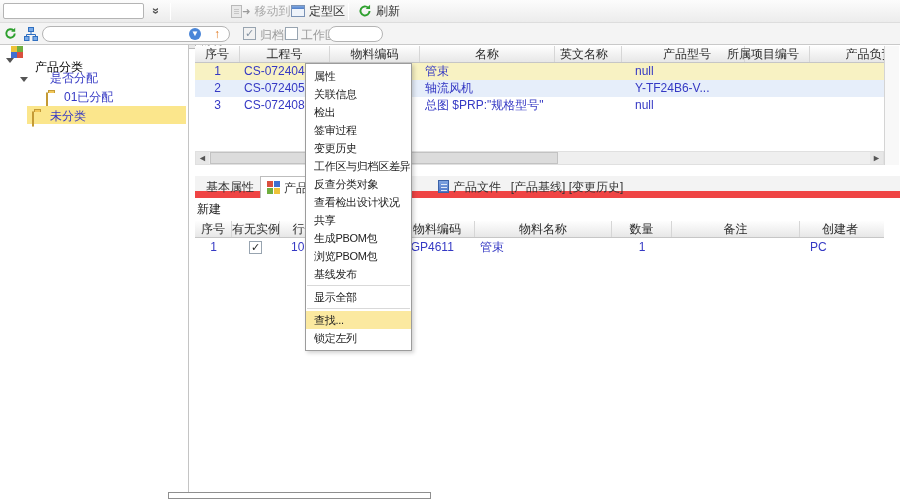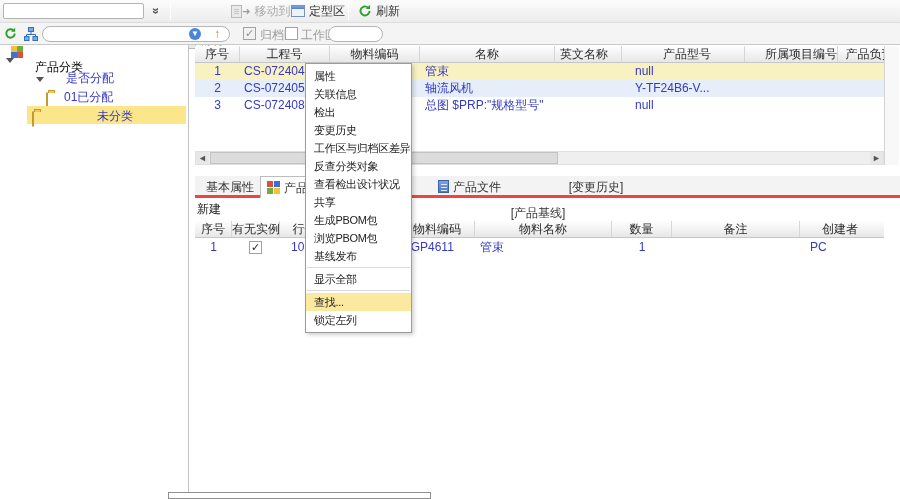--- a/index.html
+++ b/index.html
@@ -65,21 +65,21 @@
 
   
   .hscroll { left:195px; top:151px; width:689px; height:14px; background:#efefef; border:1px solid #e0e0e0; }
   .scroll-btn { position:absolute; top:0; width:13px; height:12px; background:#e7e7e7;
       color:#555; font-size:9px; line-height:12px; text-align:center; }
   .hthumb { position:absolute; left:14px; top:0; width:348px; height:12px;
       background:#dcdcdc; border:1px solid #c2c2c2; }
   .vscroll { left:884px; top:46px; width:15px; height:119px; background:#f8f8f8; border-left:1px solid #d4d4d4; }
 
   
-  .tabbar { left:195px; top:176px; width:705px; height:22px; background:#f3f3f3; border-bottom:3px solid #ef4444; }
+  .tabbar { left:195px; top:176px; width:705px; height:22px; background:#f3f3f3; border-bottom:7px solid #ef4444; }
   .tab { position:absolute; top:0; height:22px; line-height:22px; text-align:center; color:#333; }
   .tab.active { background:#fff; border:1px solid #bdbdbd; border-bottom:none; height:22px; }
 
   
   .cmenu { left:305px; top:63px; width:107px; background:#fff; border:1px solid #9c9c9c;
       box-shadow:2px 2px 4px rgba(0,0,0,.18); z-index:50; padding:3px 0; }
   .citem { height:18px; line-height:18px; padding-left:8px; font-size:11px;
       letter-spacing:-0.3px; color:#222; white-space:nowrap; overflow:hidden; }
   .citem.hl { background:#fbe9a0; }
   .csep { height:1px; background:#d9d9d9; margin:2px 1px; }
@@ -148,45 +148,45 @@
     <div class="abs" style="left:301px;top:4px;color:#9b9b9b;">工作区</div>
     <div class="abs inputbox round" style="left:328px;top:3px;width:55px;height:16px;"></div>
   </div>
 
   <div class="abs" style="left:0;top:45px;width:189px;height:454px;background:#fff;">
     <div class="abs" style="left:0;top:4px;width:189px;height:18px;">
       <span class="abs tri-down" style="left:6px;top:9px;"></span>
       <span class="abs grid-icon" style="left:17px;top:3px;"><i class="tl"></i><i class="tr"></i><i class="bl"></i><i class="br"></i></span>
       <span class="abs tree-label" style="left:35px;top:2px;color:#000000;margin-top:8px;">产品分类</span>
     </div>
-    <div class="abs" style="left:16px;top:23px;width:169px;height:18px;text-align:right;">
+    <div class="abs" style="left:0;top:23px;width:169px;height:18px;text-align:right;">
       <span class="abs tri-down" style="left:20px;top:9px;"></span>
       <span class="abs folder" style="left:32px;top:6px;"></span>
       <span class="abs tree-label blue" style="left:50px;top:2px;">是否分配</span>
     </div>
     <div class="abs" style="left:0;top:42px;width:189px;height:18px;">
       <span class="abs folder" style="left:46px;top:6px;"></span>
       <span class="abs tree-label blue" style="left:64px;top:2px;">01已分配</span>
     </div>
     <div class="abs" style="left:0;top:61px;width:189px;height:18px;">
       <span class="abs" style="left:27px;top:0;width:159px;height:18px;background:#fbe68c;"></span>
       <span class="abs folder" style="left:32px;top:6px;"></span>
-      <span class="abs tree-label blue" style="left:50px;top:2px;margin-left:47px;">未分类</span>
+      <span class="abs tree-label blue" style="left:50px;top:2px;">未分类</span>
     </div>
   </div>
   <div class="abs splitter"></div>
 
   <div class="abs thead" style="left:195px;top:46px;width:689px;height:17px;">
     <div class="hcell" style="left:0;width:45px;">序号</div>
     <div class="hcell" style="left:45px;width:90px;">工程号</div>
     <div class="hcell" style="left:135px;width:90px;">物料编码</div>
     <div class="hcell" style="left:225px;width:135px;">名称</div>
     <div class="hcell" style="left:352px;width:75px;">英文名称</div>
     <div class="hcell" style="left:435px;width:115px;">产品型号</div>
-    <div class="hcell" style="left:550px;width:93px;text-align:right;">所属项目编号</div>
+    <div class="hcell" style="left:522px;width:93px;">所属项目编号</div>
     <div class="hcell" style="left:643px;width:75px;border-right:none;">产品负责人</div>
   </div>
 
   <div class="trow" style="top:63px;background:#f8f2c3;">
     <span class="tcell blue" style="left:0;width:45px;text-align:center;">1</span>
     <span class="tcell blue" style="left:49px;">CS-072404</span>
     <span class="tcell blue" style="left:230px;">管束</span>
     <span class="tcell blue" style="left:440px;">null</span>
   </div>
   <div class="trow" style="top:80px;background:#e6eefa;">
@@ -218,21 +218,21 @@
           <i class="tr"></i>
           <i class="bl"></i>
           <i class="br"></i>
         </span>
       <span style="position:absolute;left:23px;top:0;">产品结构</span>
     </div>
     <div class="tab" style="left:243px;width:64px;">
       <span class="file-icon" style="position:absolute;left:0px;top:4px;"></span>
       <span style="position:absolute;left:15px;top:0;">产品文件</span>
     </div>
-    <div class="tab" style="left:313px;width:60px;margin-top:26px;">[产品基线]</div>
+    <div class="tab" style="left:313px;width:60px;">[产品基线]</div>
     <div class="tab" style="left:371px;width:60px;">[变更历史]</div>
   </div>
 
   <div class="abs" style="left:197px;top:201px;color:#222;">新建</div>
 
   <div class="abs thead" style="left:195px;top:221px;width:689px;height:17px;">
     <div class="hcell" style="left:0;width:37px;">序号</div>
     <div class="hcell" style="left:37px;width:48px;">有无实例</div>
     <div class="hcell" style="left:85px;width:50px;">行号</div>
     <div class="hcell" style="left:135px;width:70px;"></div>
@@ -250,20 +250,21 @@
     <span class="tcell blue" style="left:209px;">6GP4611</span>
     <span class="tcell blue" style="left:285px;">管束</span>
     <span class="tcell blue" style="left:417px;width:60px;text-align:center;">1</span>
     <span class="tcell blue" style="left:615px;">PC</span>
   </div>
 
   <div class="abs cmenu">
     <div class="citem">属性</div>
     <div class="citem">关联信息</div>
     <div class="citem">检出</div>
+    <div class="citem">签审过程</div>
     <div class="citem">变更历史</div>
     <div class="citem">工作区与归档区差异</div>
     <div class="citem">反查分类对象</div>
     <div class="citem">查看检出设计状况</div>
     <div class="citem">共享</div>
     <div class="citem">生成PBOM包</div>
     <div class="citem">浏览PBOM包</div>
     <div class="citem">基线发布</div>
     <div class="csep"></div>
     <div class="citem">显示全部</div>

